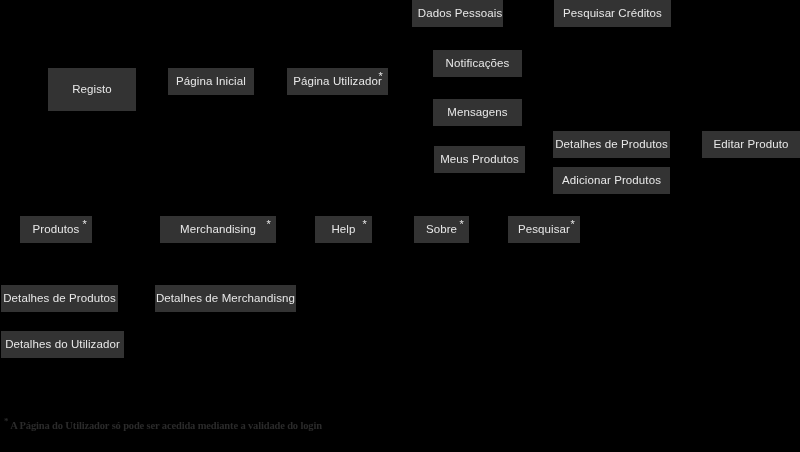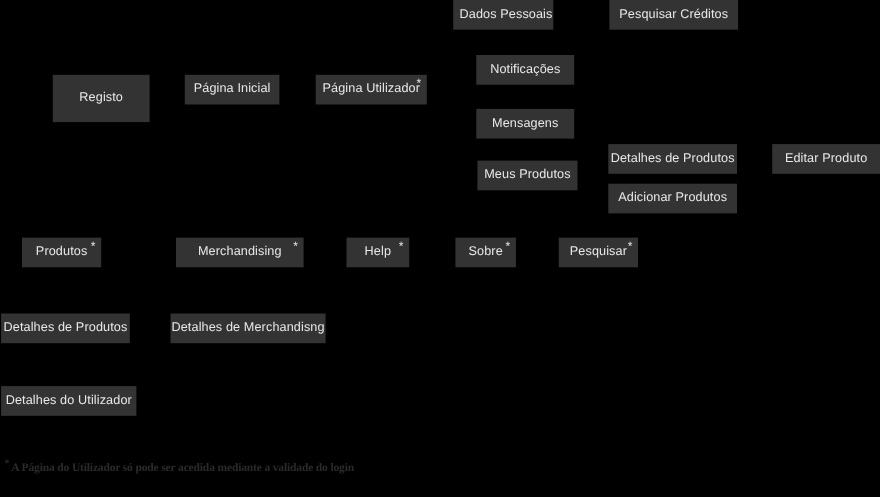--- a/index.html
+++ b/index.html
@@ -116,20 +116,20 @@
       <div class="node" style="left: 508px; top: 216px; width: 72px; height: 27px; background: rgb(51, 51, 51); color: rgb(232, 232, 232);">
         <span class="lbl">Pesquisar</span>
         <span class="star" style="right: 5px; top: 3px;">*</span>
       </div>
       <div class="node" style="left: 1px; top: 285px; width: 117px; height: 27px; background: rgb(51, 51, 51); color: rgb(232, 232, 232);">
         <span class="lbl">Detalhes de Produtos</span>
       </div>
       <div class="node" style="left: 155px; top: 285px; width: 141px; height: 27px; background: rgb(51, 51, 51); color: rgb(232, 232, 232);">
         <span class="lbl">Detalhes de Merchandisng</span>
       </div>
-      <div class="node" style="left: 1px; top: 351px; width: 123px; height: 27px; background: rgb(51, 51, 51); color: rgb(232, 232, 232);">
+      <div class="node" style="left: 1px; top: 331px; width: 123px; height: 27px; background: rgb(51, 51, 51); color: rgb(232, 232, 232);">
         <span class="lbl">Detalhes do Utilizador</span>
       </div>
     </div>
   <div class="footnotes" id="footnotes-layer">
       <div class="footnote" style="color: rgb(43, 43, 43);"><span class="fstar">*</span> <span>A Página do Utilizador só pode ser acedida mediante a validade do login</span></div>
     </div>
 </div>
 
 </body></html>

